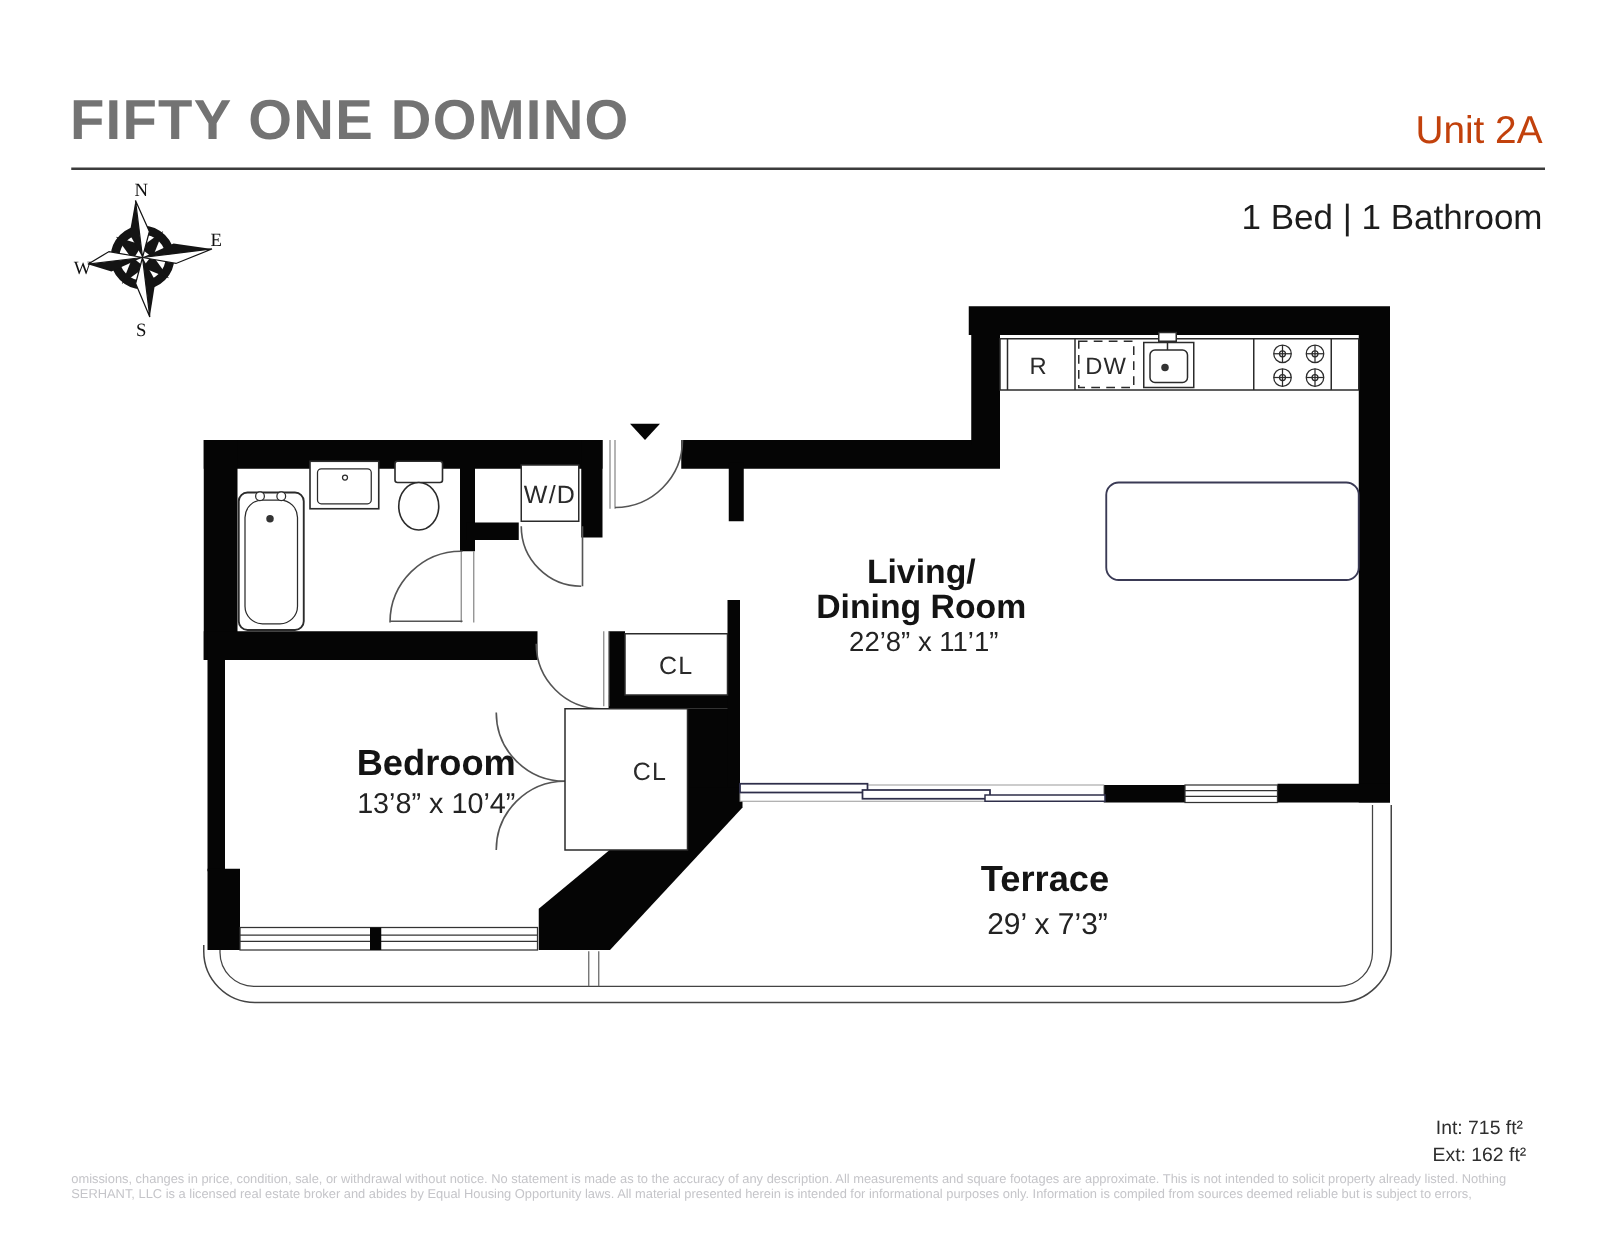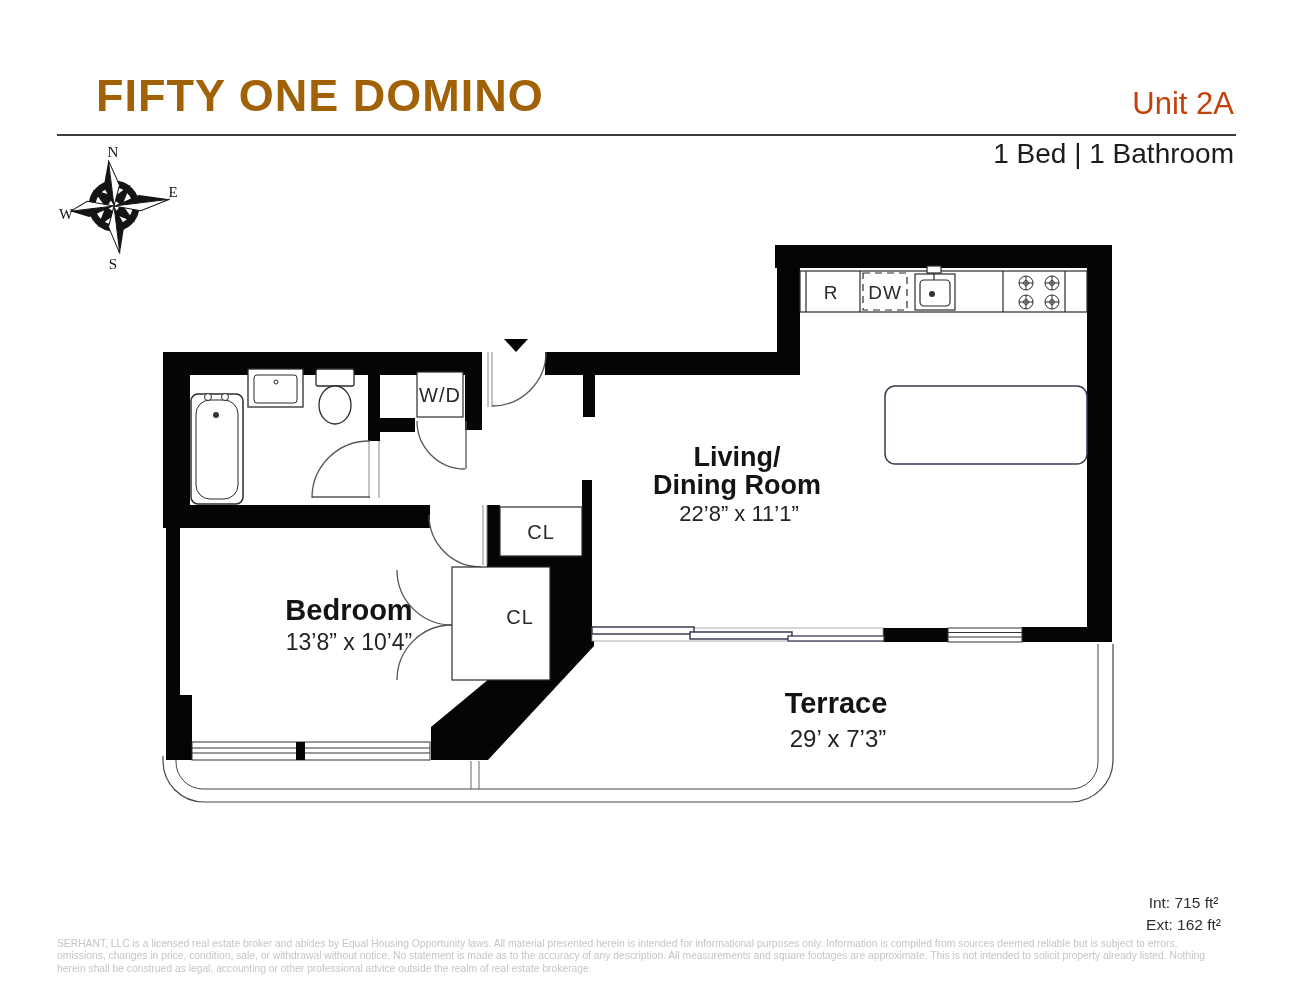--- a/index.html
+++ b/index.html
@@ -2,30 +2,30 @@
 <html><head>
 <meta charset="utf-8">
 <style>
   html,body{margin:0;padding:0;}
   body{
     width:1294px;height:1000px;position:relative;background:#ffffff;
     font-family:"Liberation Sans", sans-serif;overflow:hidden;color:#1b1b1b;
   }
   .building-title{
     position:absolute;left:56px;top:70px;font-size:45px;font-weight:700;
-    letter-spacing:1px;color:#a16207;white-space:nowrap;margin-left:40px;
+    letter-spacing:1px;color:#737373;white-space:nowrap;
   }
   .unit-title{
     position:absolute;right:60px;top:86px;font-size:31px;font-weight:400;color:#c2410c;
   }
   .header-rule{
     position:absolute;left:57px;top:134px;width:1179px;border-top:2px solid #3c3c3c;height:0;
   }
   .config-line{
-    position:absolute;right:60px;top:138px;font-size:28px;font-weight:400;color:#1c1c1c;
+    position:absolute;right:60px;top:158px;font-size:28px;font-weight:400;color:#1c1c1c;
   }
   .areas-block{
     position:absolute;right:73px;top:892px;text-align:center;font-size:15.5px;
     color:#2e2e2e;line-height:22px;
   }
   .areas-block span{display:block;}
   .disclaimer{
     position:absolute;left:57px;top:938px;width:1185px;font-size:10.3px;
     color:#c5c5c9;line-height:12.3px;
   }
@@ -209,16 +209,15 @@
     <text class="small-label" x="885" y="299" text-anchor="middle" font-size="19">DW</text>
   </g>
 </svg>
 
 <div class="areas-block">
   <span>Int: 715 ft²</span>
   <span>Ext: 162 ft²</span>
 </div>
 
 <div class="disclaimer">
+  <span>omissions, changes in price, condition, sale, or withdrawal without notice. No statement is made as to the accuracy of any description. All measurements and square footages are approximate. This is not intended to solicit property already listed. Nothing</span>
   <span>SERHANT, LLC is a licensed real estate broker and abides by Equal Housing Opportunity laws. All material presented herein is intended for informational purposes only. Information is compiled from sources deemed reliable but is subject to errors,</span>
-  <span>omissions, changes in price, condition, sale, or withdrawal without notice. No statement is made as to the accuracy of any description. All measurements and square footages are approximate. This is not intended to solicit property already listed. Nothing</span>
-  <span>herein shall be construed as legal, accounting or other professional advice outside the realm of real estate brokerage.</span>
 </div>
 
 </body></html>

